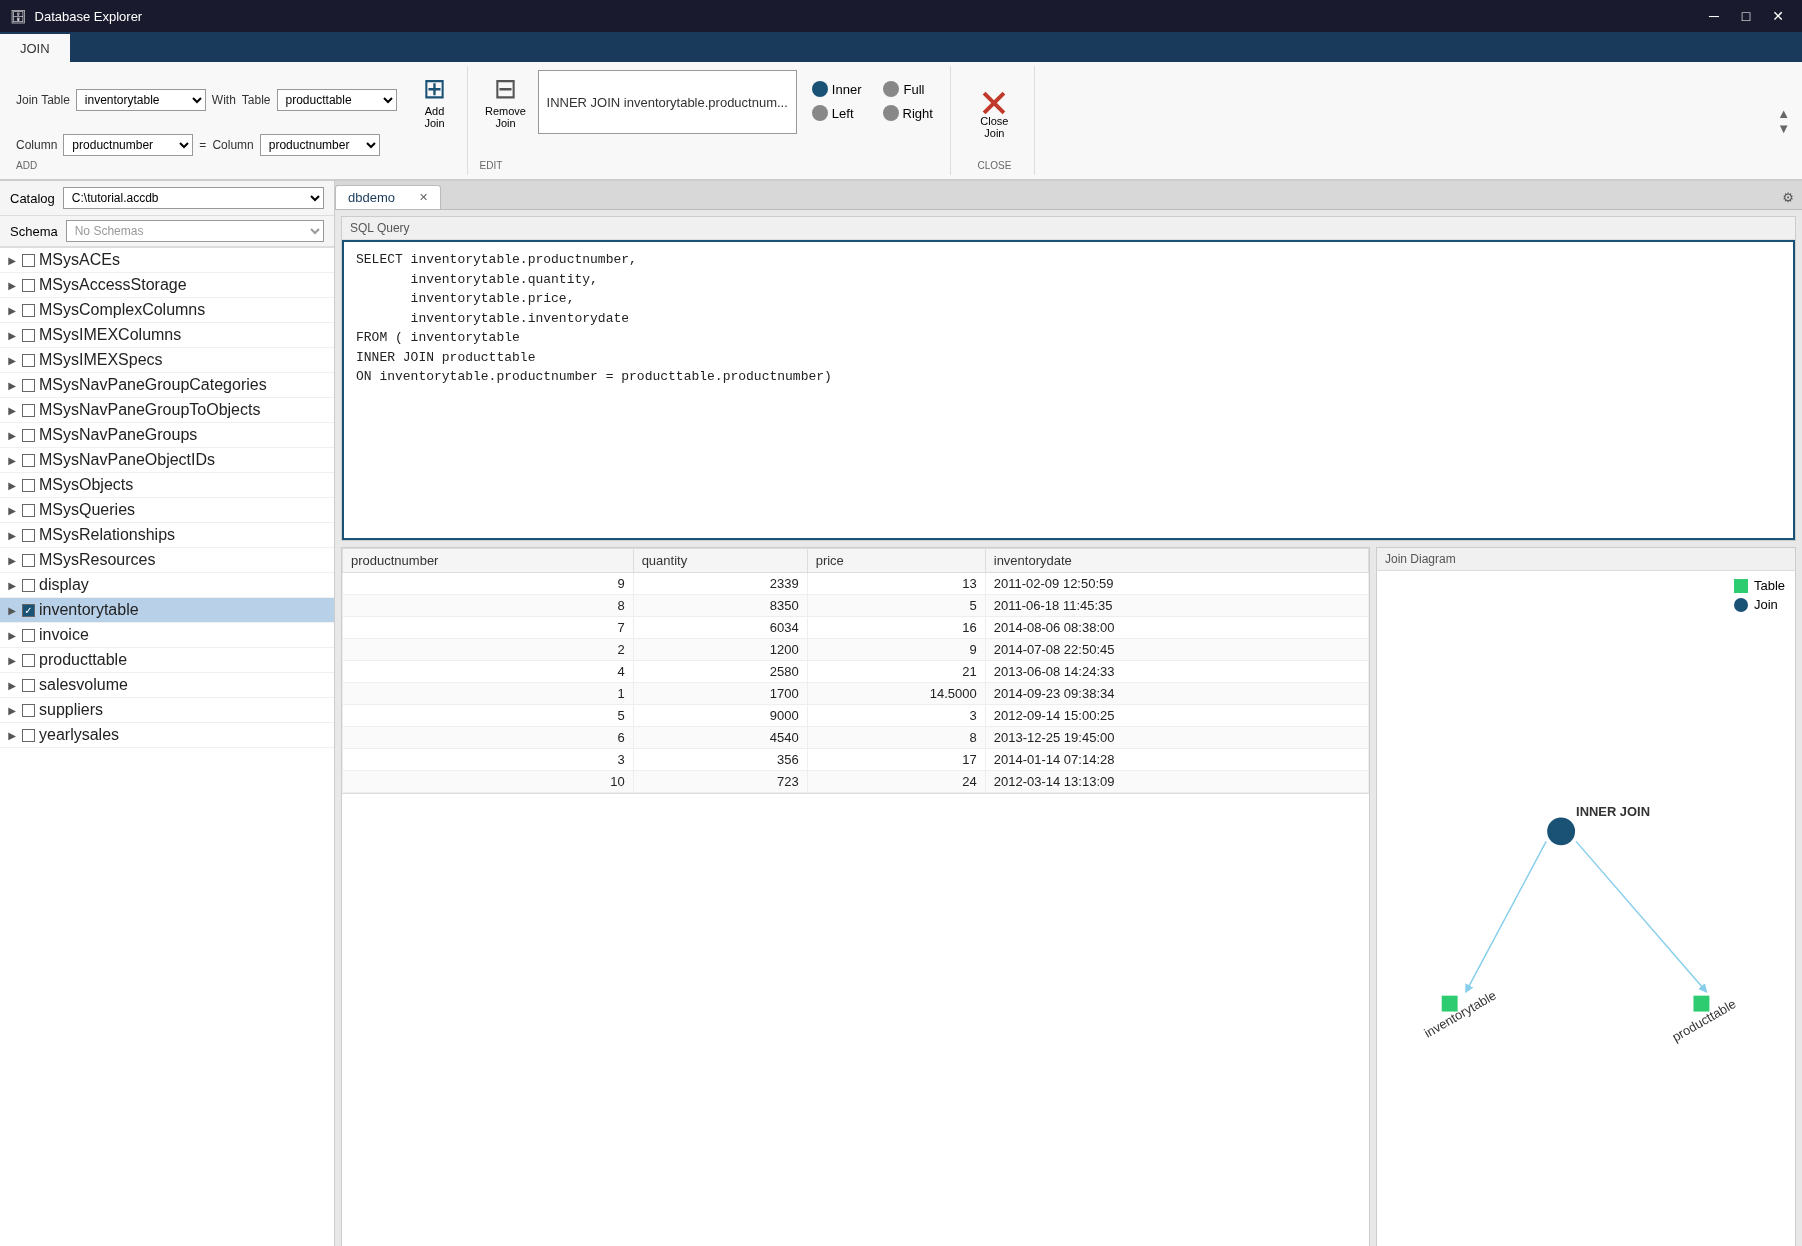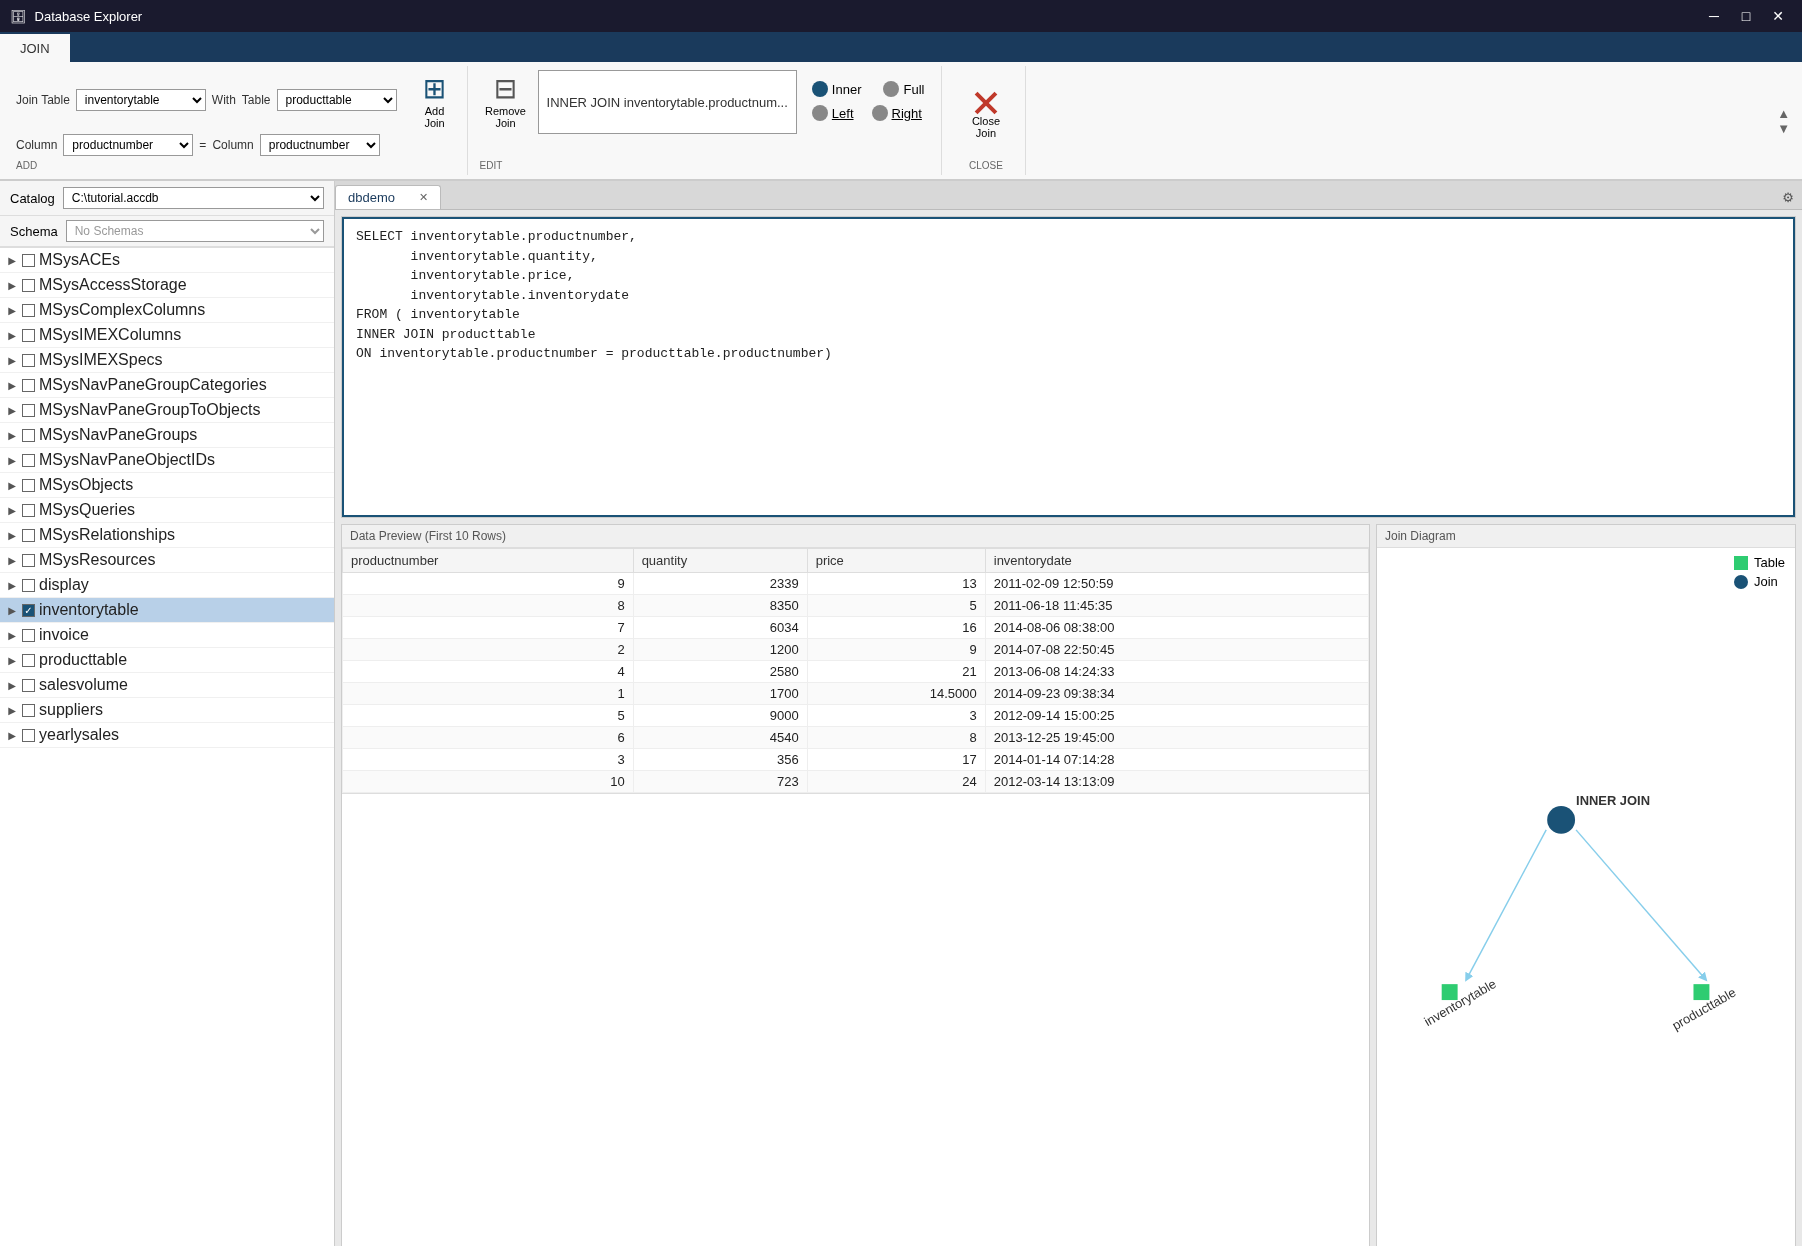--- a/index.html
+++ b/index.html
@@ -531,21 +531,21 @@
           <div style="display:flex; gap:4px;">
             <button class="ribbon-small-btn">
               <span style="width:16px; height:16px; border-radius:50%; background:#1a5276; display:inline-block;"></span>
               <span>Inner</span>
             </button>
             <button class="ribbon-small-btn">
               <span style="width:16px; height:16px; border-radius:50%; background:#888; display:inline-block;"></span>
               <span>Full</span>
             </button>
           </div>
-          <div style="display:flex; gap:0;text-decoration:underline;">
+          <div style="display:flex; gap:11px;">
             <button class="ribbon-small-btn">
               <span style="width:16px; height:16px; border-radius:50%; background:#888; display:inline-block;"></span>
               <span>Left</span>
             </button>
             <button class="ribbon-small-btn">
               <span style="width:16px; height:16px; border-radius:50%; background:#888; display:inline-block;"></span>
               <span>Right</span>
             </button>
           </div>
         </div>
@@ -699,33 +699,33 @@
 
     <div class="tab-bar">
       <div class="tab active">
         <span>dbdemo</span>
         <span class="tab-close">✕</span>
       </div>
       <div class="tab-right-icon">⚙</div>
     </div>
 
     <div class="query-section">
+      <div class="query-label">SQL Query</div>
       <div class="query-editor">SELECT inventorytable.productnumber,
        inventorytable.quantity,
        inventorytable.price,
        inventorytable.inventorydate
 FROM ( inventorytable
 INNER JOIN producttable
 ON inventorytable.productnumber = producttable.productnumber)</div>
     </div>
 
     <div class="bottom-panels">
 
       <div class="data-preview">
-        <div class="panel-label">Data Preview (First 10 Rows)</div>
         <table class="data-table">
           <thead>
             <tr>
               <th>productnumber</th>
               <th>quantity</th>
               <th>price</th>
               <th>inventorydate</th>
             </tr>
           </thead>
           <tbody>

